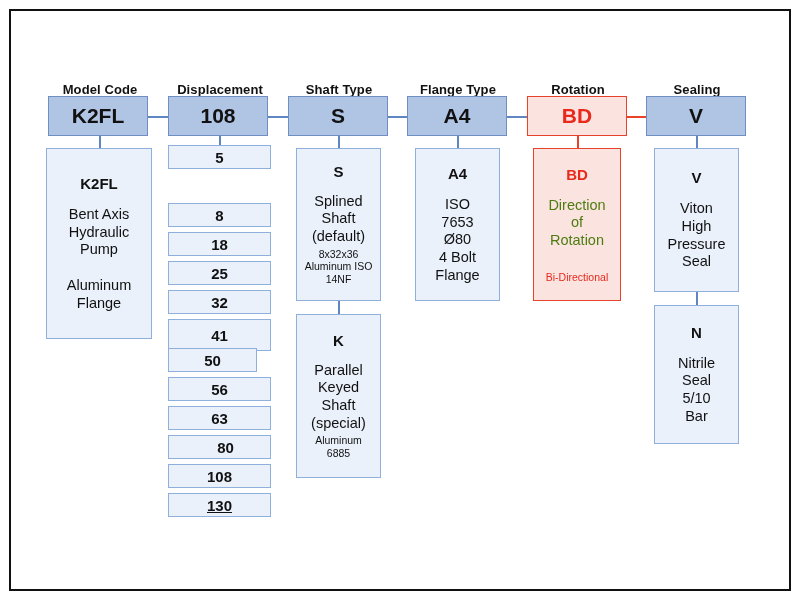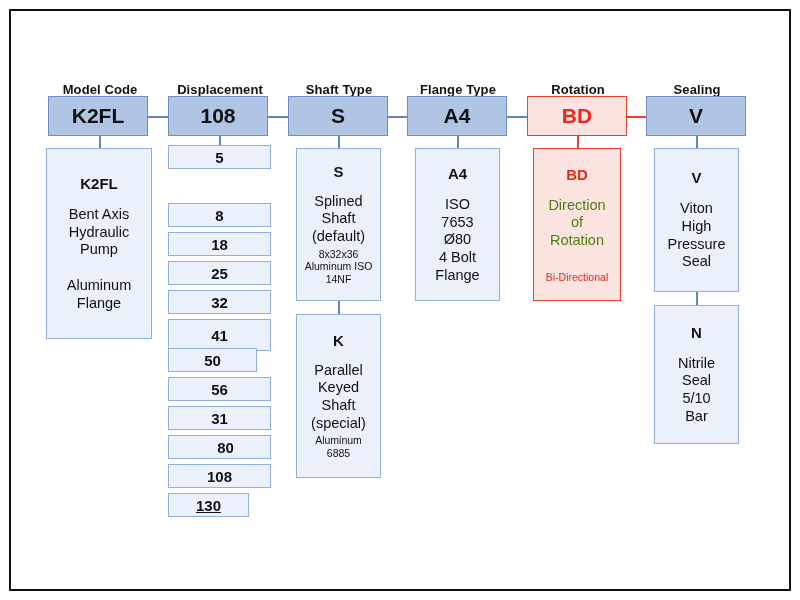--- a/index.html
+++ b/index.html
@@ -197,29 +197,29 @@
     <div class="box listitem" style="left:168px; top:319px; width:103px; height:32px;">
         <span>41</span>
       </div>
     <div class="box listitem" style="left:168px; top:348px; width:89px; height:24px;">
         <span>50</span>
       </div>
     <div class="box listitem" style="left:168px; top:377px; width:103px; height:24px;">
         <span>56</span>
       </div>
     <div class="box listitem" style="left:168px; top:406px; width:103px; height:24px;">
-        <span>31</span>
+        <span>63</span>
       </div>
     <div class="box listitem" style="left:168px; top:435px; width:103px; height:24px;padding-left:12px;">
         <span>80</span>
       </div>
     <div class="box listitem" style="left:168px; top:464px; width:103px; height:24px;">
         <span>108</span>
       </div>
-    <div class="box listitem" style="left:168px; top:493px; width:81px; height:24px;text-decoration:underline;">
+    <div class="box listitem" style="left:168px; top:493px; width:103px; height:24px;text-decoration:underline;">
         <span>130</span>
       </div>
 
     <div class="col-caption" style="left:285px; top:82px; width:108px;">Shaft Type</div>
 
     <div class="box head" style="left:288px; top:96px; width:100px; height:40px;">
       <span>S</span>
     </div>
 
     <div class="box detail" style="left:296px; top:148px; width:85px; height:153px;">

